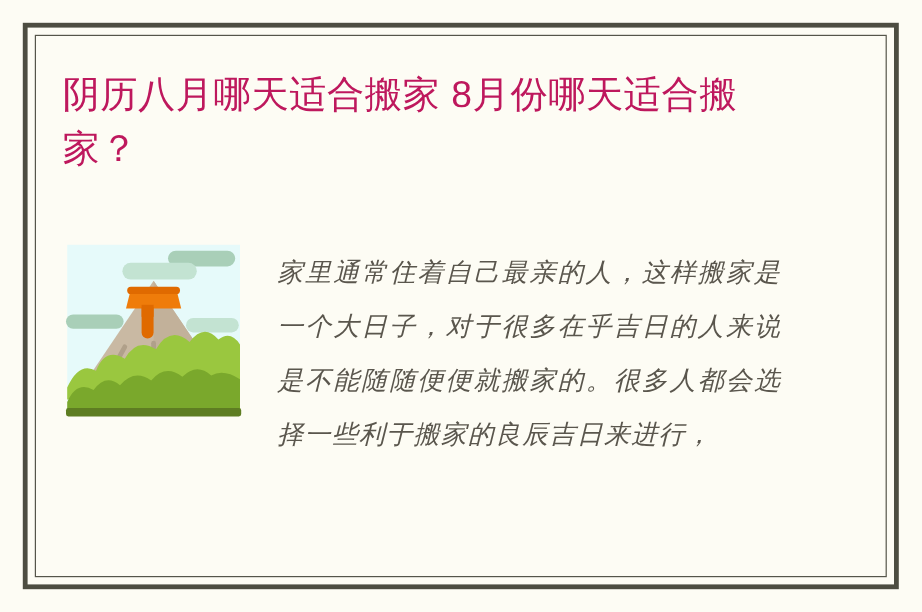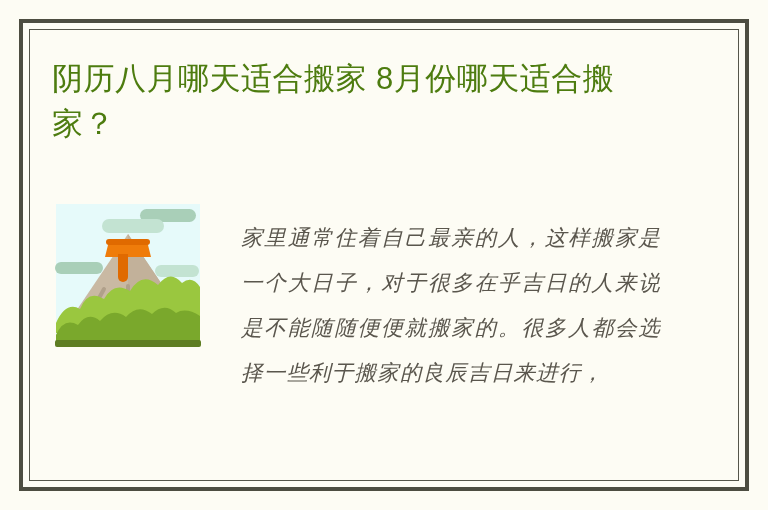--- a/index.html
+++ b/index.html
@@ -57,21 +57,21 @@
   .title {
     position: absolute;
     left: 22px;
     top: 26px;
     width: 600px;
     margin: 0;
     font-family: "Liberation Sans", sans-serif;
     font-size: 31px;
     font-weight: 400;
     line-height: 45px;
-    color: #4d7c0f;
+    color: #be185d;
     letter-spacing: 0.5px;
     white-space: pre-wrap;
   }
 
   .article-body {
     position: absolute;
     left: 22px;
     top: 168px;
     width: 664px;
     height: 260px;
@@ -86,21 +86,21 @@
     height: 152px;
   }
   .illo-svg { display: block; width: 152px; height: 152px; }
 
   
   .paragraph {
     position: absolute;
     left: 172px;
     top: 0px;
     width: 420px;
-    margin: 17px;
+    margin: 7px;
     font-family: "DejaVu Serif", serif;
     font-style: italic;
     font-size: 21.5px;
     line-height: 45px;
     letter-spacing: 1.2px;
     color: #5a564d;
     text-align: justify;
     text-justify: inter-character;
     word-break: break-all;
     max-height: 250px;

